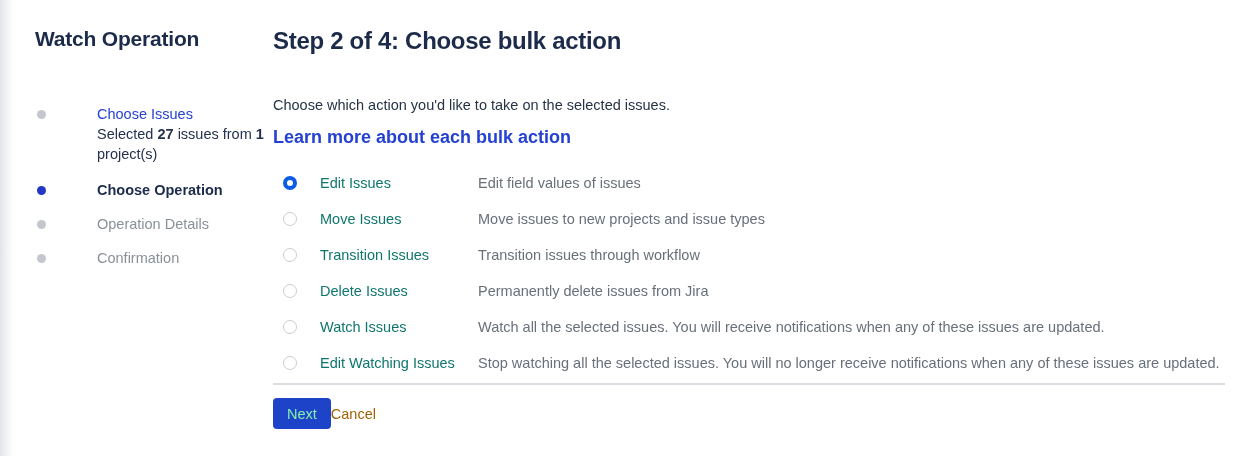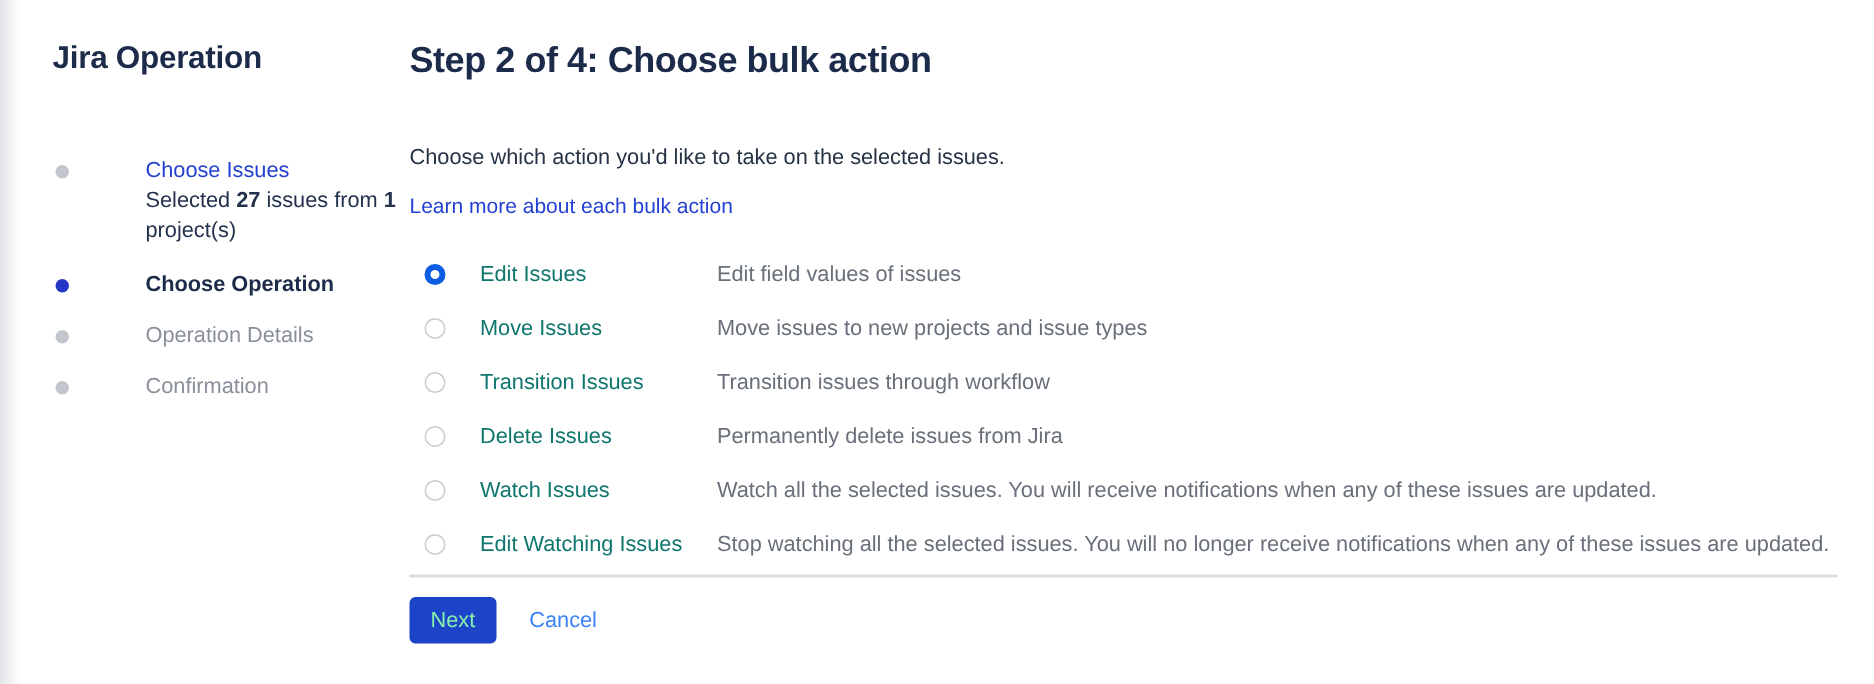--- a/index.html
+++ b/index.html
@@ -38,53 +38,53 @@
   .step-summary b { font-weight: 700; }
 
   
   .main { flex: 1; min-width: 0; padding-right: 24px; }
   .page-heading {
     margin: 26px 0 0; font-size: 24px; line-height: 29px; font-weight: 700;
     color: #1c2b4a; letter-spacing: -0.3px;
   }
   .intro { margin: 40px 0 0; font-size: 14.5px; line-height: 20px; color: #253345; }
   .learn-link {
-    display: inline-block; margin-top: 12px; font-size: 14px; line-height: 20px;
-    color: #2441d2; text-decoration: none;
+    display: inline-block; margin-top: 12px; font-size: 18px; line-height: 20px;
+    color: #2441d2; text-decoration: none; font-weight: bold;
   }
   .options { margin-top: 18px; }
   .option-row { display: flex; align-items: center; height: 36px; padding-left: 10px; cursor: default; }
   .radio {
     box-sizing: border-box; width: 14px; height: 14px; border-radius: 50%;
     border: 1px solid #c9ccd1; background: #ffffff; flex-shrink: 0; cursor: pointer;
   }
   .radio.checked { border: 4.5px solid #0c5ce4; }
   .option-label {
     margin-left: 23px; width: 158px; flex-shrink: 0;
     font-size: 14.5px; line-height: 20px; color: #0f766e; cursor: pointer;
   }
   .option-desc { font-size: 14.5px; line-height: 20px; color: #69707a; white-space: nowrap; }
   .divider { height: 2px; background: #dcdde2; margin: 2px 0 0; border: none; }
   .actions { margin-top: 13px; display: flex; align-items: center; }
   .btn-next {
     background: #1d43c8; color: #86efac; border: none; border-radius: 4px;
     height: 31px; padding: 0 14px; font-size: 14.5px; font-weight: 500;
     font-family: inherit; cursor: pointer;
   }
-  .cancel-link { margin-left: 22px; font-size: 14.5px; color: #3b82f6; text-decoration: none; }
+  .cancel-link { font-size: 14.5px; color: #a16207; text-decoration: none; }
 </style>
 </head>
 <body>
 
 <div class="edge-shadow"></div>
 
 <div class="layout">
 
   <aside class="sidebar">
-    <h2 class="sidebar-title">Jira Operation</h2>
+    <h2 class="sidebar-title">Watch Operation</h2>
     <ol class="steps">
       <li class="step completed">
         <span class="step-bullet"></span>
         <div class="step-content">
           <a href="#" class="step-link">Choose Issues</a>
           <div class="step-summary"><span>Selected </span><b>27</b><span> issues from </span><b>1</b><span> project(s)</span></div>
         </div>
       </li>
       <li class="step current">
         <span class="step-bullet"></span>

